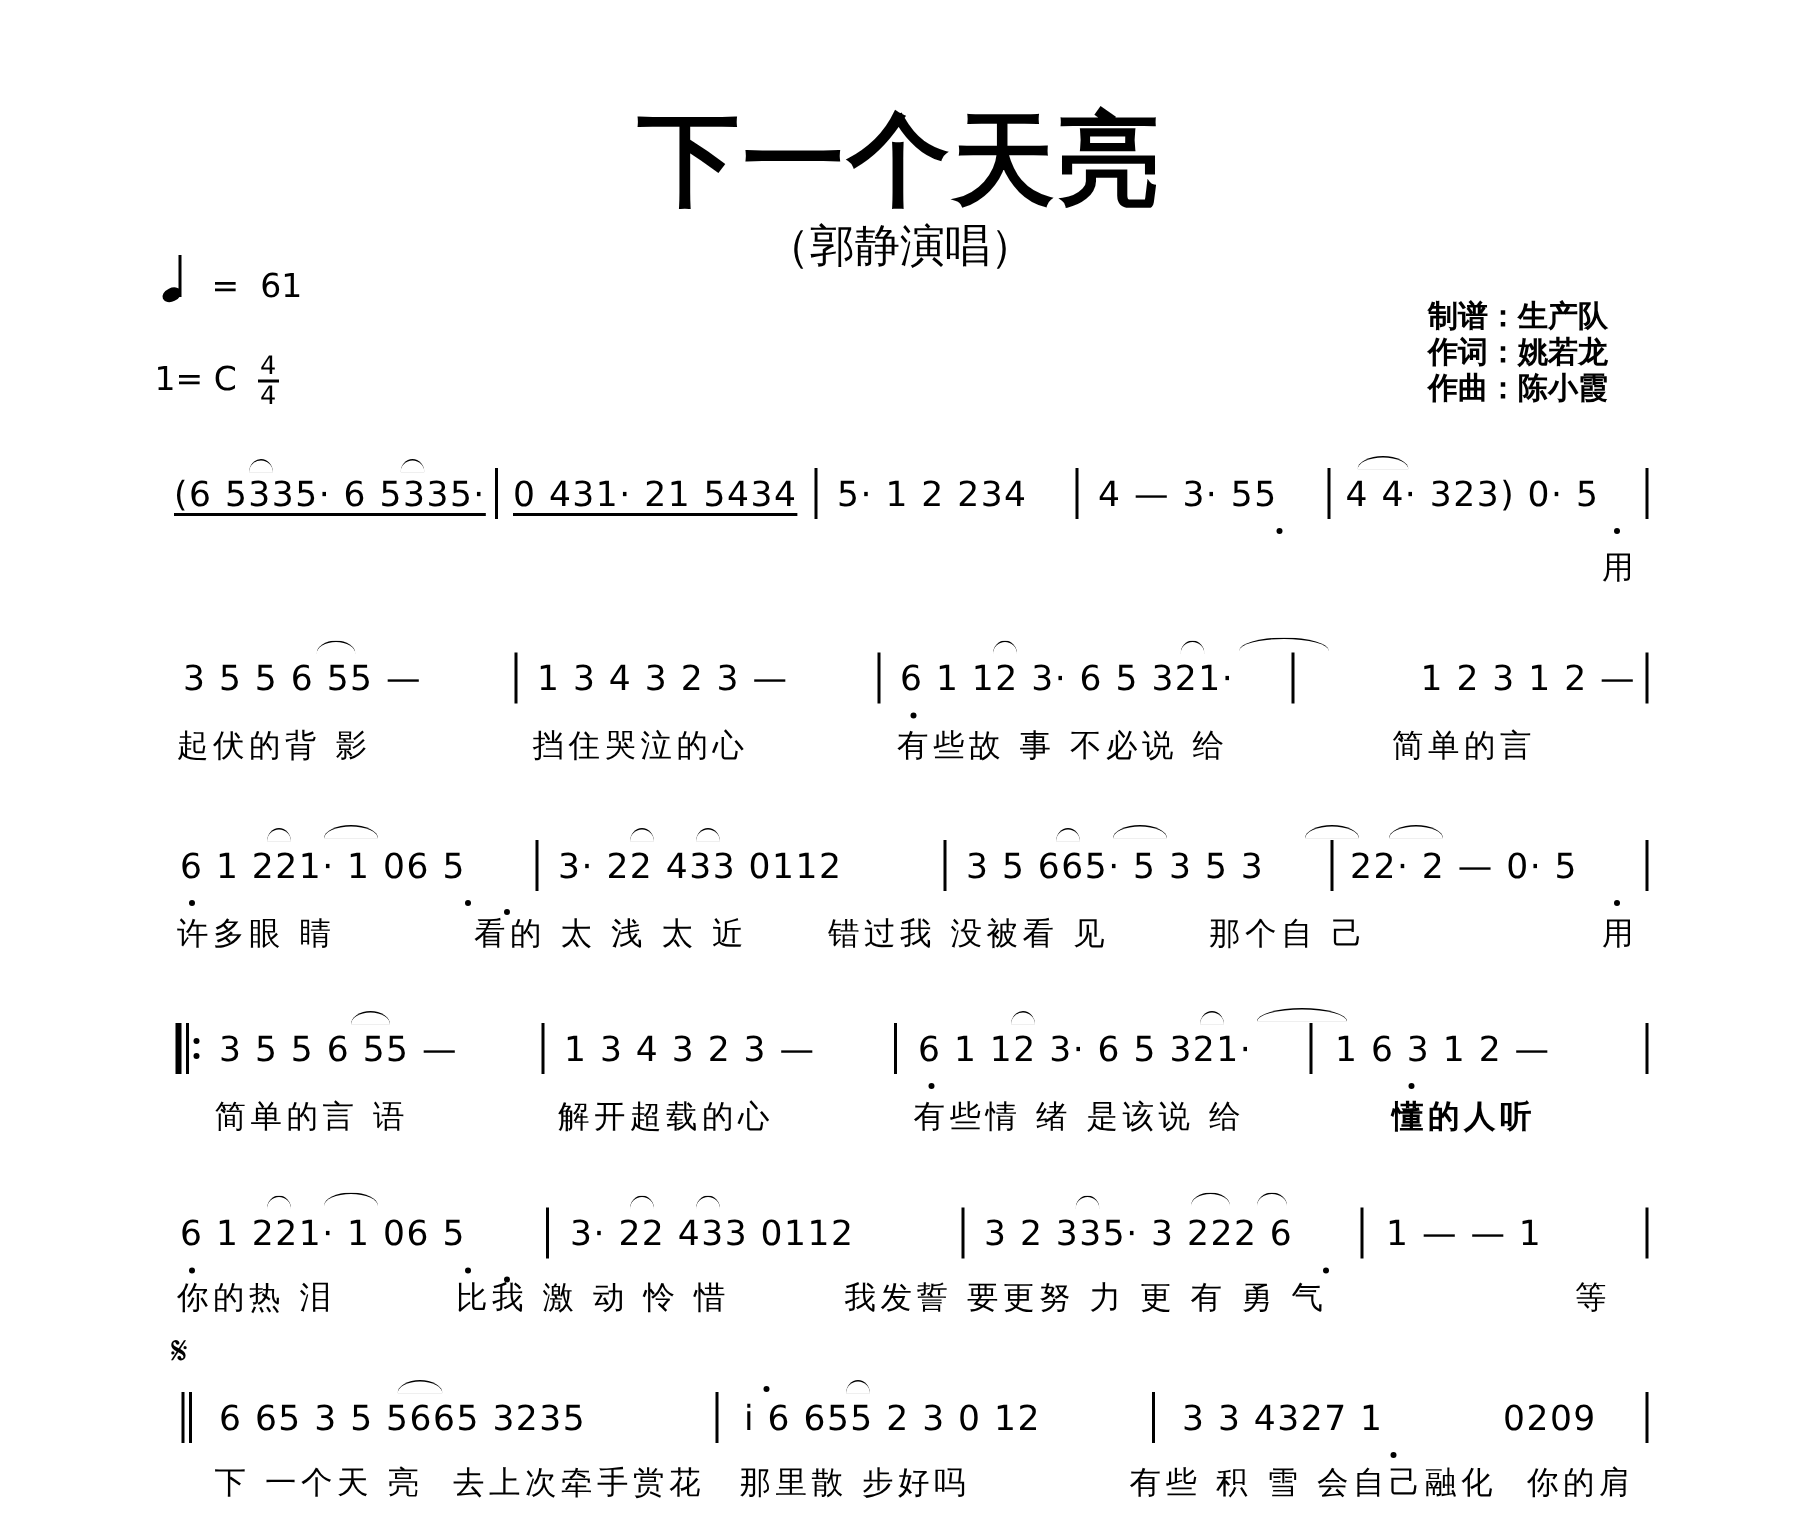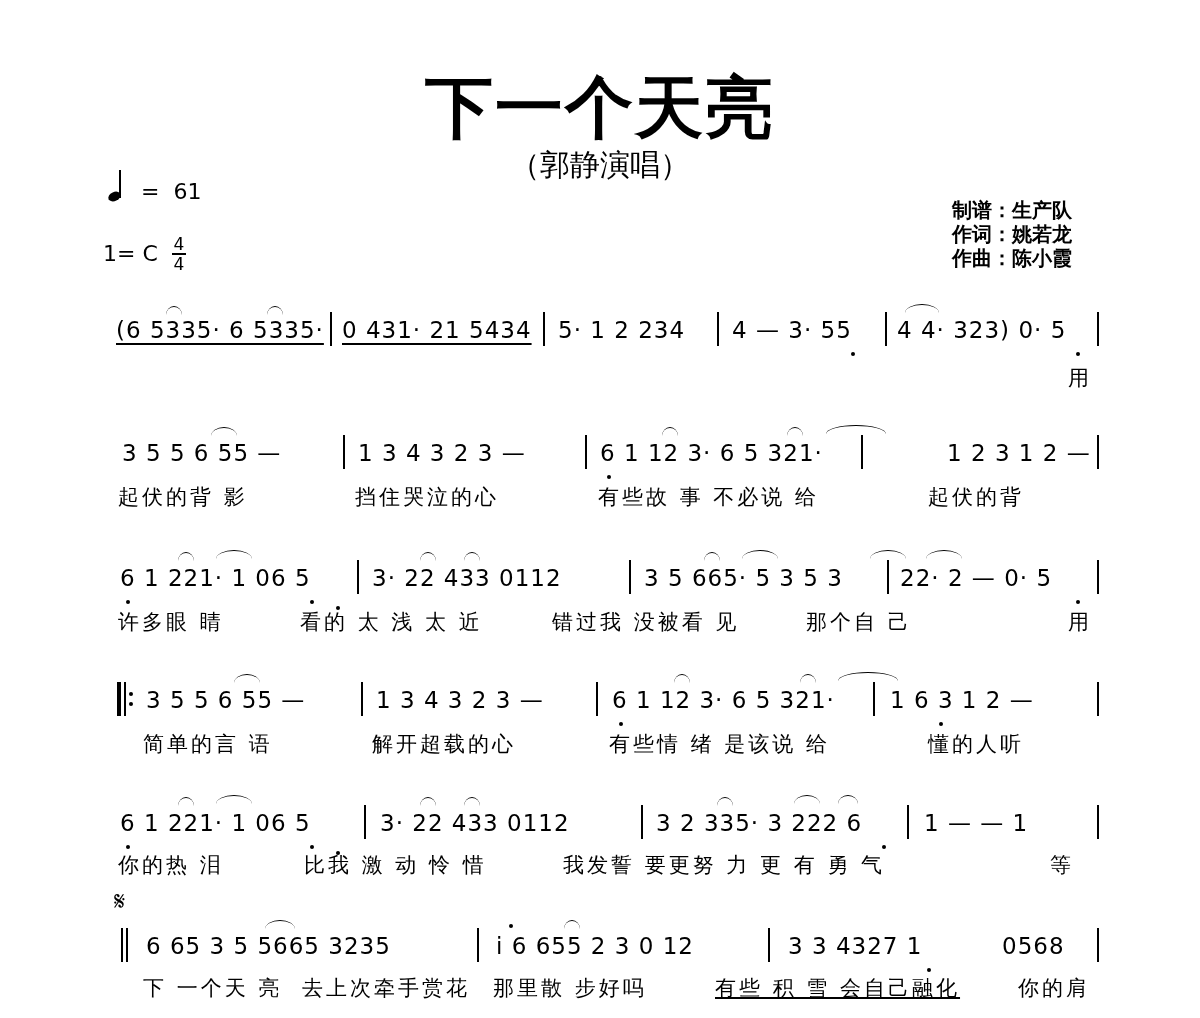--- a/index.html
+++ b/index.html
@@ -119,21 +119,21 @@
     </div>
   <div class="bar-line" style="left:1097px;"></div>
   <div class="slur" style="left:211px; top:-8px; width:26px;"></div>
   <div class="slur" style="left:662px; top:-8px; width:16px;"></div>
   <div class="slur" style="left:787px; top:-8px; width:16px;"></div>
   <div class="slur" style="left:826px; top:-10px; width:60px;"></div>
   <div class="dot-below" style="left:607px; top:40px;"></div>
   <div class="lyric" style="left:118px; top:48px;">起伏的背  影</div>
   <div class="lyric" style="left:355px; top:48px;">挡住哭泣的心</div>
   <div class="lyric" style="left:598px; top:48px;">有些故 事 不必说 给</div>
-  <div class="lyric" style="left:928px; top:48px;">起伏的背</div>
+  <div class="lyric" style="left:928px; top:48px;">简单的言</div>
 </div>
 
 <div class="row" style="top:560px;">
   <div class="measure" style="left:120px;">
       <span class="notes">6 1 221· 1   06 5</span>
     </div>
   <div class="bar-line" style="left:357px;"></div>
   <div class="measure" style="left:372px;">
       <span class="notes">3· 22 433   0112</span>
     </div>
@@ -152,21 +152,21 @@
   <div class="slur" style="left:464px; top:-8px; width:16px;"></div>
   <div class="slur" style="left:704px; top:-8px; width:16px;"></div>
   <div class="slur" style="left:742px; top:-10px; width:36px;"></div>
   <div class="slur" style="left:870px; top:-10px; width:36px;"></div>
   <div class="slur" style="left:926px; top:-10px; width:36px;"></div>
   <div class="dot-below" style="left:126px; top:40px;"></div>
   <div class="dot-below" style="left:310px; top:40px;"></div>
   <div class="dot-below" style="left:336px; top:46px;"></div>
   <div class="dot-below" style="left:1076px; top:40px;"></div>
   <div class="lyric" style="left:118px; top:48px;">许多眼 睛</div>
-  <div class="lyric" style="left:300px; top:48px;">看的 太 浅 太 近</div>
+  <div class="lyric" style="left:316px; top:48px;">看的 太 浅 太 近</div>
   <div class="lyric" style="left:552px; top:48px;">错过我 没被看 见</div>
   <div class="lyric" style="left:806px; top:48px;">那个自  己</div>
   <div class="lyric" style="left:1068px; top:48px;">用</div>
 </div>
 
 <div class="row" style="top:682px;">
   <div class="repeat-start" style="left:117px; top:0;">
     <span class="thick"></span>
       <span class="thin"></span>
       <span class="d1"></span>
@@ -190,21 +190,21 @@
   <div class="bar-line" style="left:1097px;"></div>
   <div class="slur" style="left:234px; top:-8px; width:26px;"></div>
   <div class="slur" style="left:674px; top:-8px; width:16px;"></div>
   <div class="slur" style="left:800px; top:-8px; width:16px;"></div>
   <div class="slur" style="left:838px; top:-10px; width:60px;"></div>
   <div class="dot-below" style="left:619px; top:40px;"></div>
   <div class="dot-below" style="left:939px; top:40px;"></div>
   <div class="lyric" style="left:143px; top:48px;">简单的言  语</div>
   <div class="lyric" style="left:372px; top:48px;">解开超载的心</div>
   <div class="lyric" style="left:609px; top:48px;">有些情 绪 是该说 给</div>
-  <div class="lyric" style="left:928px; top:48px;">懂的人听</div>
+  <div class="lyric" style="left:928px; top:48px;font-weight:bold;">懂的人听</div>
 </div>
 
 <div class="row" style="top:805px;">
   <div class="measure" style="left:120px;">
       <span class="notes">6 1 221· 1   06 5</span>
     </div>
   <div class="bar-line" style="left:364px;"></div>
   <div class="measure" style="left:380px;">
       <span class="notes">3· 22 433   0112</span>
     </div>
@@ -245,25 +245,25 @@
     </div>
   <div class="bar-line" style="left:477px;"></div>
   <div class="measure" style="left:496px;">
       <span class="notes">i 6 655 2 3 0 12</span>
     </div>
   <div class="bar-line" style="left:768px;"></div>
   <div class="measure" style="left:788px;">
       <span class="notes">3 3 4327 1</span>
     </div>
   <div class="measure" style="left:1002px;">
-      <span class="notes">0568</span>
+      <span class="notes">0209</span>
     </div>
   <div class="bar-line" style="left:1097px;"></div>
   <div class="slur" style="left:265px; top:-8px; width:30px;"></div>
   <div class="slur" style="left:564px; top:-8px; width:16px;"></div>
   <div class="dot-below" style="left:509px; top:-4px;"></div>
   <div class="dot-below" style="left:927px; top:40px;"></div>
   <div class="lyric" style="left:143px; top:46px;">下 一个天 亮</div>
   <div class="lyric" style="left:302px; top:46px;">去上次牵手赏花</div>
   <div class="lyric" style="left:493px; top:46px;">那里散 步好吗</div>
-  <div class="lyric" style="left:715px; top:46px;text-decoration:underline;">有些  积 雪 会自己融化</div>
+  <div class="lyric" style="left:753px; top:46px;">有些  积 雪 会自己融化</div>
   <div class="lyric" style="left:1018px; top:46px;">你的肩</div>
 </div>
 
 </body></html>

